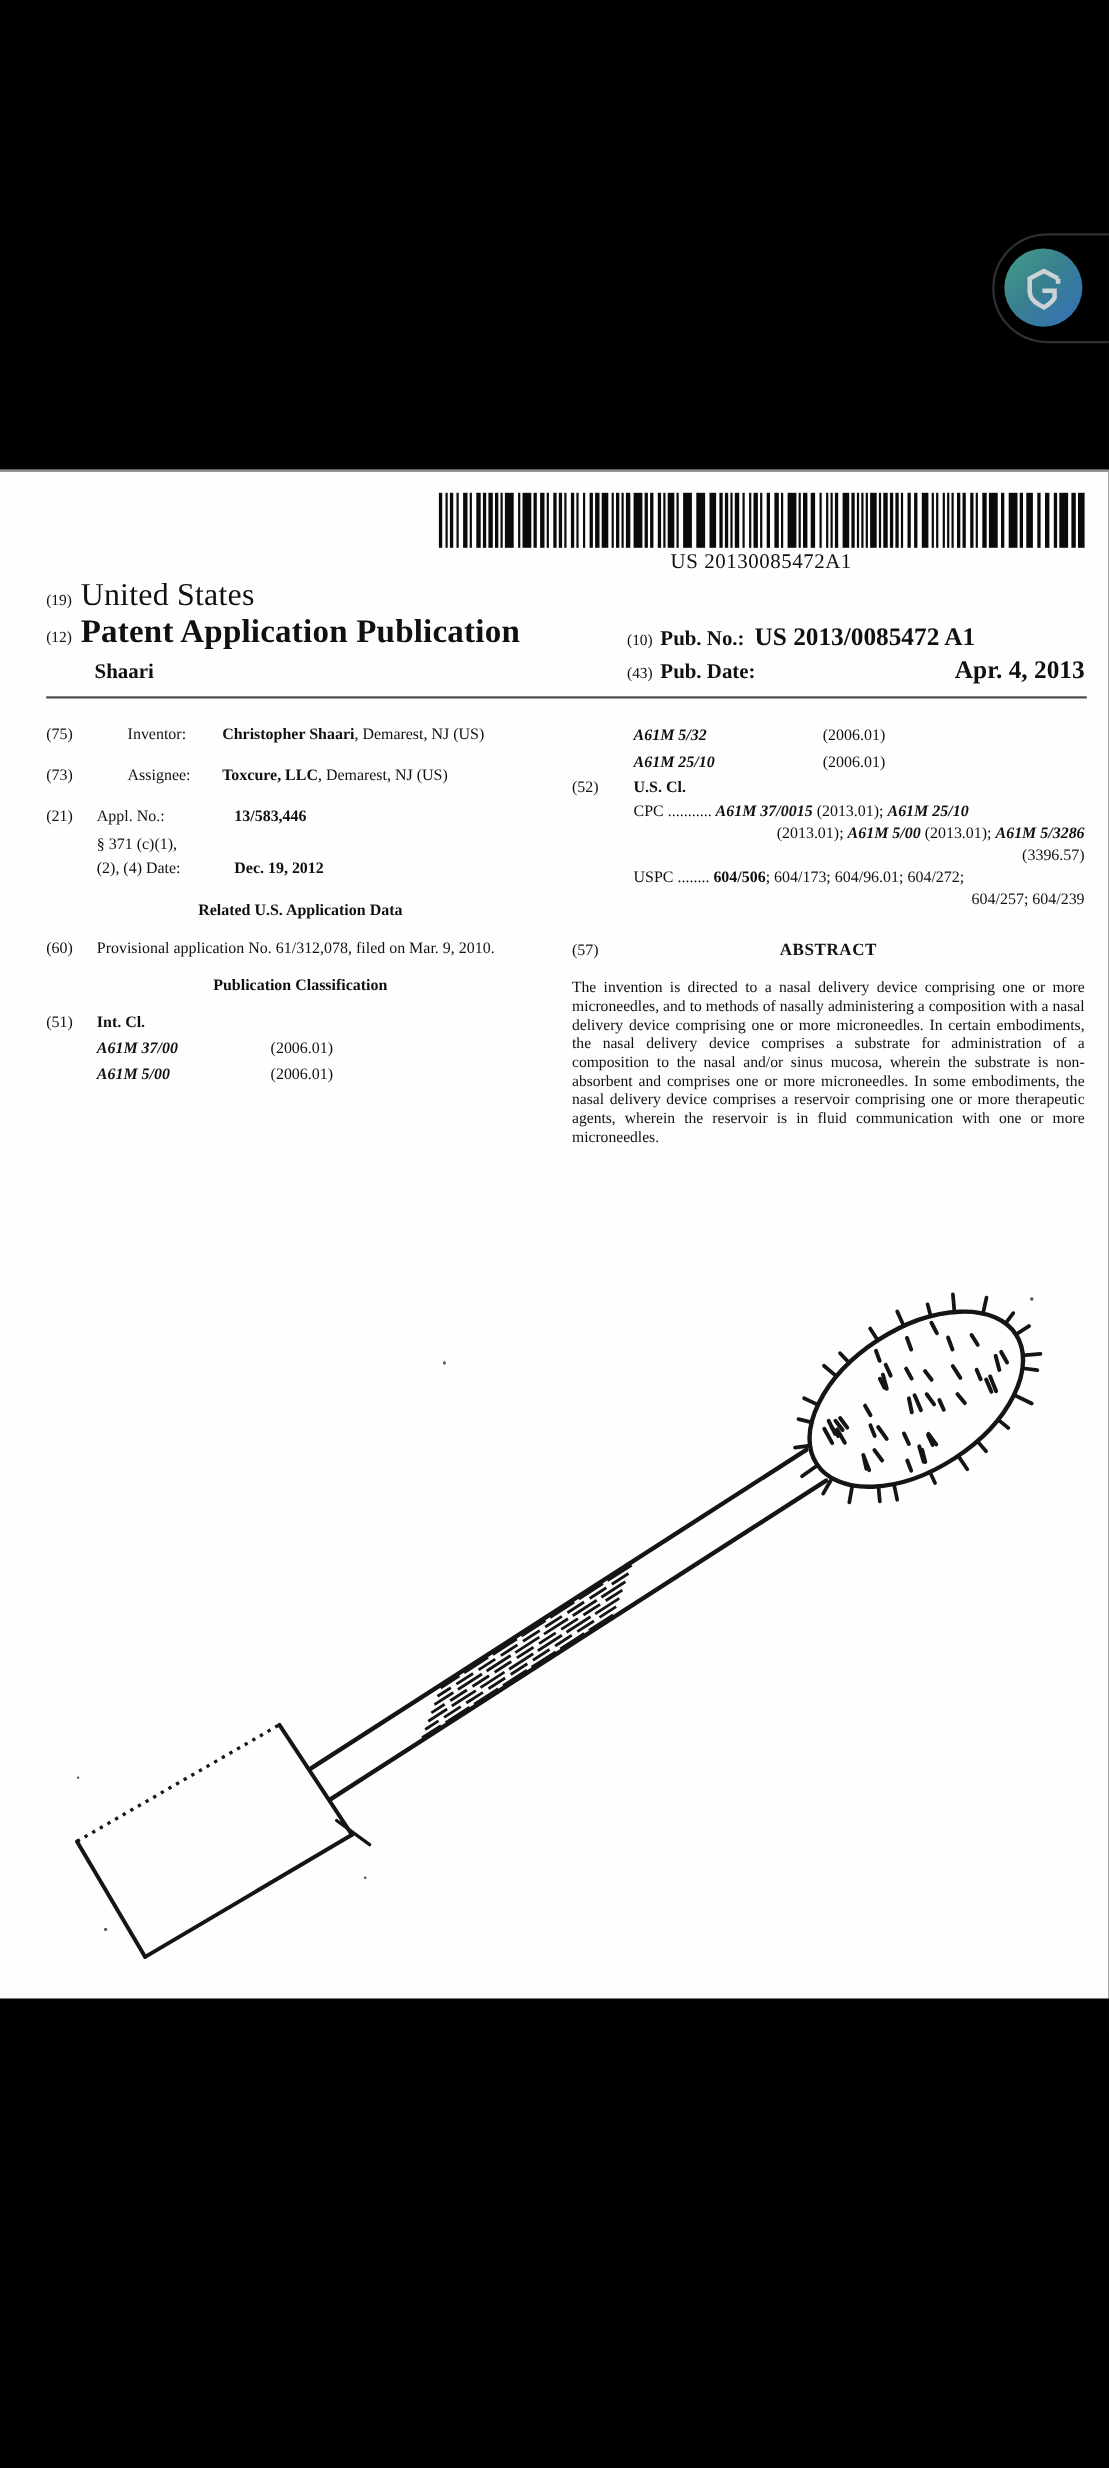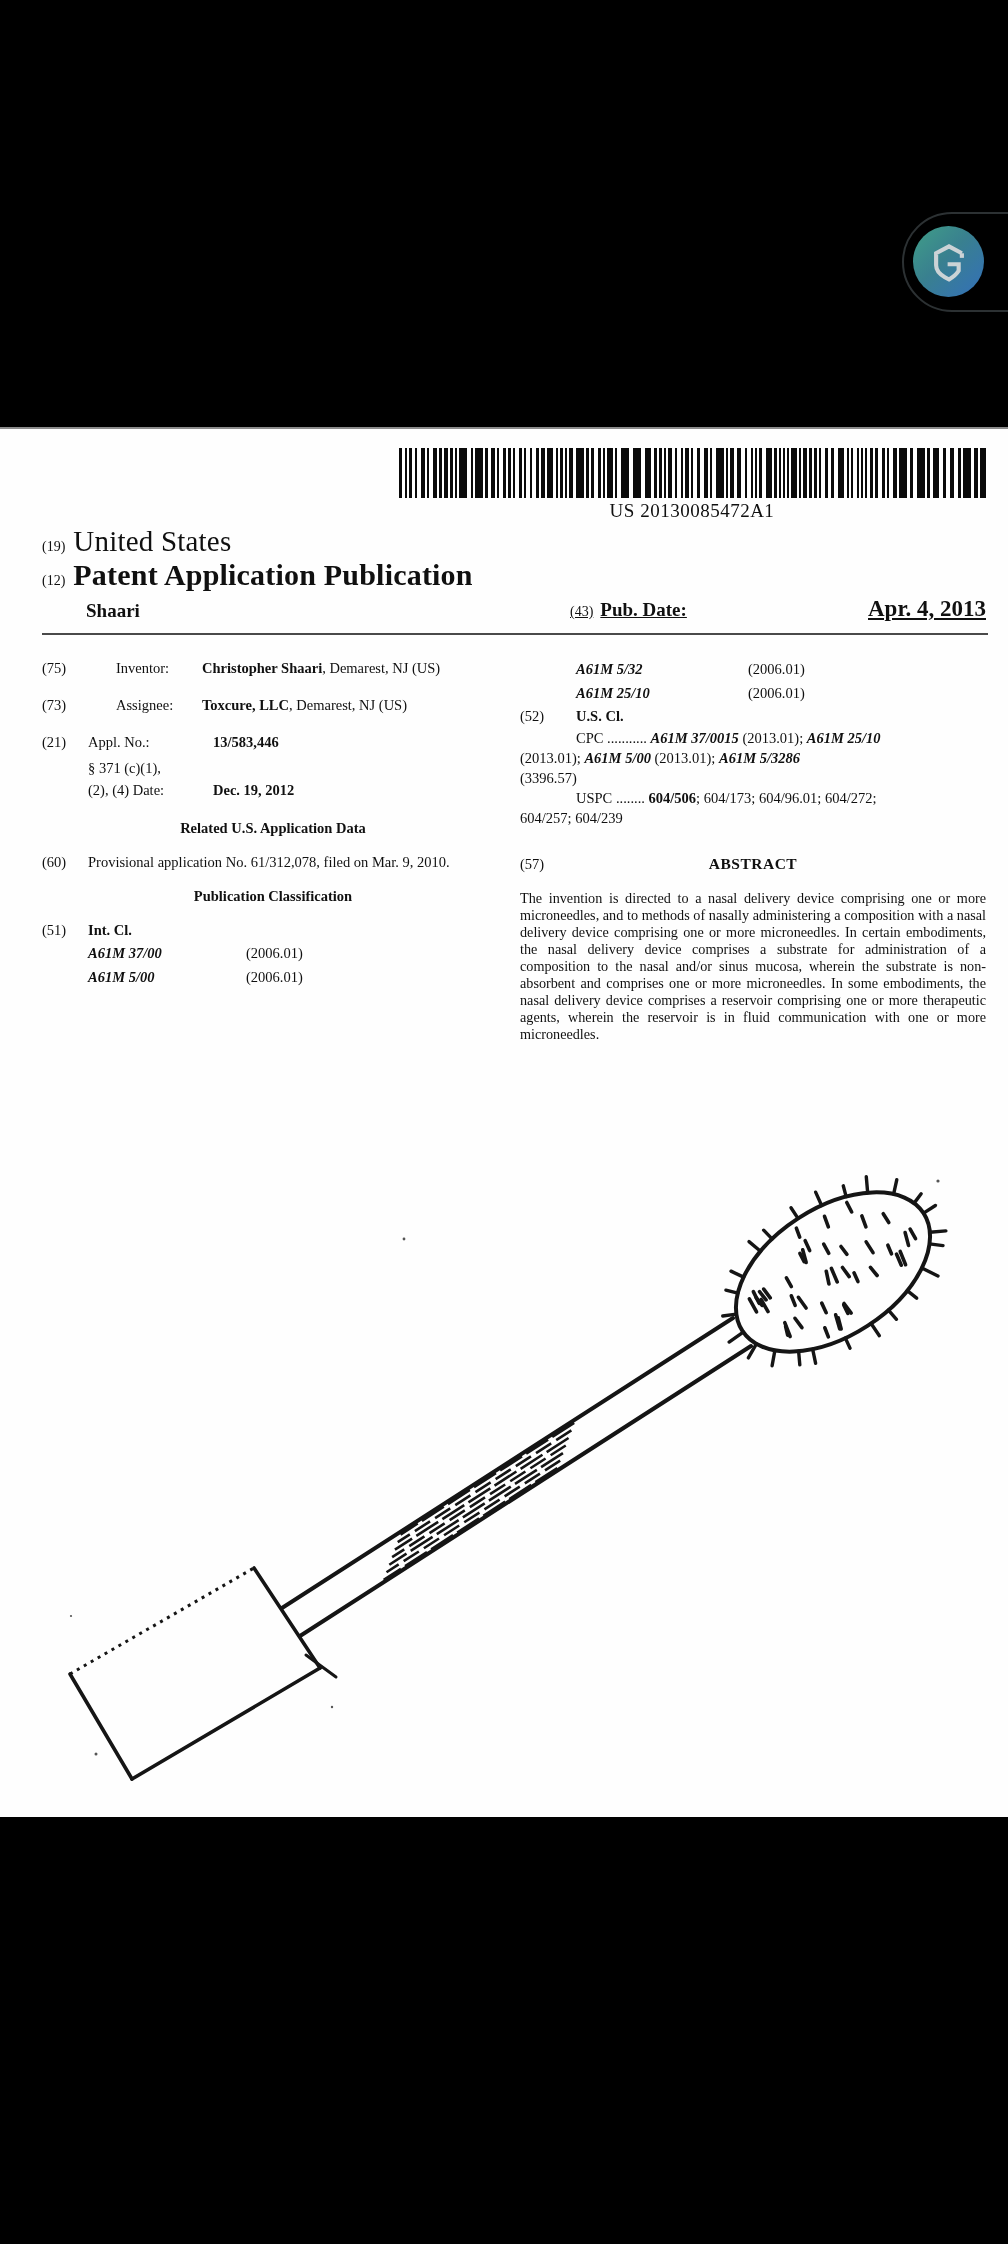--- a/index.html
+++ b/index.html
@@ -29,21 +29,21 @@
   .barcode-text{width:100%;text-align:center;font-size:19px;letter-spacing:.5px;margin-top:2px;}
 
   
   .h-small{font-size:14px;}
   .h19{position:absolute;top:96px;left:42px;display:flex;align-items:baseline;gap:8px;}
   .h19 .big{font-size:29px;font-weight:normal;letter-spacing:.2px;}
   .h12{position:absolute;top:129px;left:42px;display:flex;align-items:baseline;gap:8px;}
   .h12 .big{font-size:30px;font-weight:bold;letter-spacing:.2px;}
   .h-surname{position:absolute;top:171px;left:86px;font-size:19px;font-weight:bold;}
   .h10{position:absolute;top:137px;left:570px;width:416px;display:flex;align-items:baseline;gap:7px;}
-  .h43{position:absolute;top:167px;left:570px;width:416px;display:flex;align-items:baseline;gap:7px;text-decoration:underline;}
+  .h43{position:absolute;top:167px;left:570px;width:416px;display:flex;align-items:baseline;gap:7px;}
   .h-label{font-size:19px;font-weight:bold;}
   .h-value{font-size:23px;font-weight:bold;}
   .h10 .h-value{margin-left:2px;}
   .h43 .h-value{margin-left:auto;}
   .h-rule{position:absolute;top:204px;left:42px;width:946px;height:2px;background:#4a4a4a;}
 
   
   .col{position:absolute;top:229px;font-size:14.5px;line-height:20px;}
   .col-left{left:42px;width:462px;}
   .col-right{left:520px;width:466px;}
@@ -56,21 +56,21 @@
   .sub371{margin:-12px 0 17px 46px;line-height:22px;display:flex;}
   .sub371 .l{width:125px;flex:0 0 125px;}
   .center-head{text-align:center;font-weight:bold;margin:2px 0 14px 0;}
   .f60text{flex:1;max-width:405px;}
   .intcl-row{display:flex;margin:0 0 2px 46px;line-height:22px;}
   .intcl-row .code{width:158px;flex:0 0 158px;}
   .intcl-row-r{display:flex;margin:0 0 2px 56px;line-height:22px;}
   .intcl-row-r .code{width:172px;flex:0 0 172px;}
   .numr{width:56px;flex:0 0 56px;}
   .cls-line{line-height:20px;padding-left:56px;}
-  .cls-line.cont{text-align:left;padding-left:0;}
+  .cls-line.cont{text-align:right;padding-left:0;}
   .seg-b{font-weight:bold;}
   .seg-bi{font-weight:bold;font-style:italic;}
   .abs-head{position:relative;margin-top:26px;margin-bottom:14px;height:22px;}
   .abs-head .num{position:absolute;left:0;top:0;}
   .abs-head .t{display:block;text-align:center;font-weight:bold;font-size:15.5px;letter-spacing:.5px;}
   .abstract{text-align:justify;font-size:14.2px;line-height:17px;}
 
   
   .figure{position:absolute;top:730px;left:0;width:1008px;height:660px;}
 </style>
@@ -194,20 +194,25 @@
   <div class="h19">
     <span class="h-small">(19)</span>
     <span class="big">United States</span>
   </div>
   <div class="h12">
     <span class="h-small">(12)</span>
     <span class="big">Patent Application Publication</span>
   </div>
   <div class="h-surname">Shaari</div>
 
+  <div class="h10">
+    <span class="h-small">(10)</span>
+    <span class="h-label">Pub. No.:</span>
+    <span class="h-value">US 2013/0085472 A1</span>
+  </div>
   <div class="h43">
     <span class="h-small">(43)</span>
     <span class="h-label">Pub. Date:</span>
     <span class="h-value">Apr. 4, 2013</span>
   </div>
   <div class="h-rule"></div>
 
   <div class="col col-left">
     <div class="row">
       <span class="num">(75)</span>

